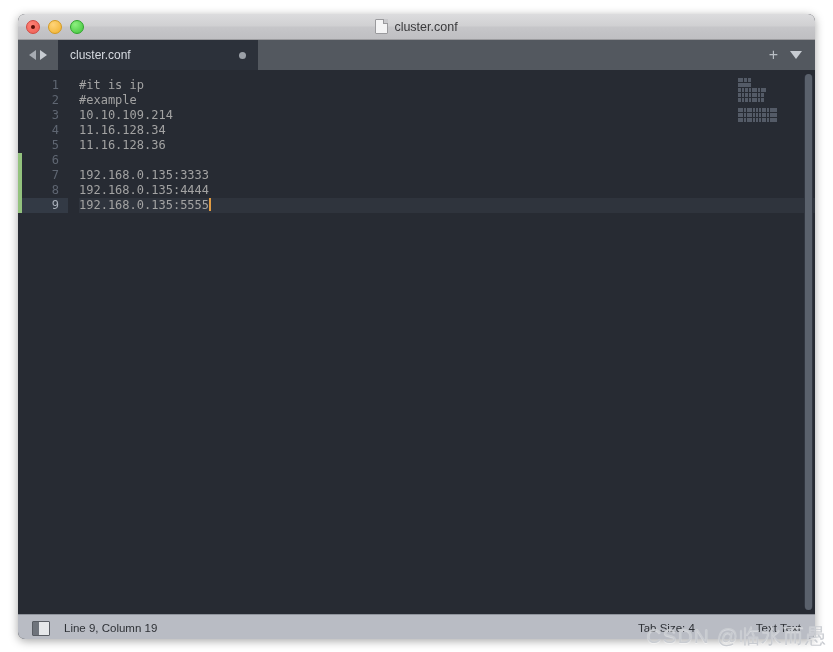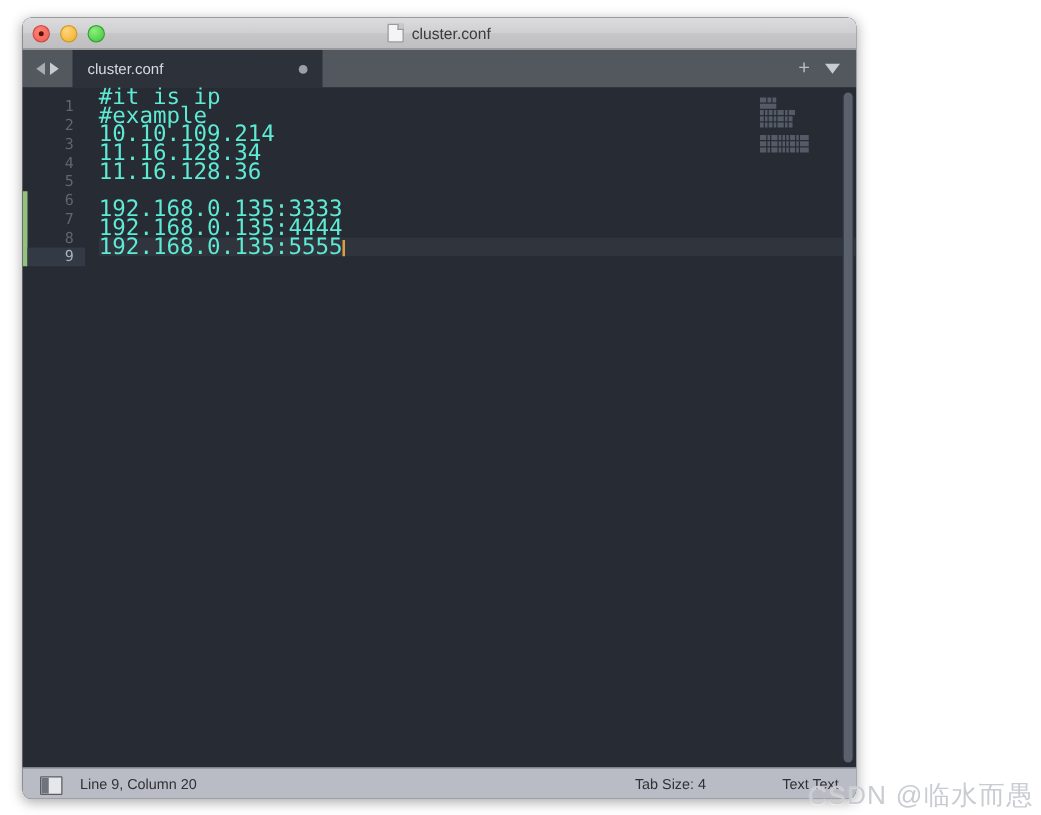--- a/index.html
+++ b/index.html
@@ -13,21 +13,21 @@
     font-family: "Liberation Sans", sans-serif;
     overflow: hidden;
     position: relative;
   }
 
   
   #app-window {
     position: absolute;
     left: 18px;
     top: 14px;
-    width: 667px;
+    width: 797px;
     height: 625px;
     border-radius: 7px;
     overflow: hidden;
     box-shadow: 0 2px 10px rgba(0,0,0,0.35);
     background: #272b33;
   }
 
   
   #title-bar {
     position: relative;
@@ -195,26 +195,26 @@
   .ln {
     padding-right: 9px;
     height: 15px;
   }
   .ln.active {
     color: #aab1bc;
     background: #333a45;
   }
   #code-area {
     flex: 1;
-    padding-top: 0;
+    padding-top: 8px;
     padding-left: 11px;
     font-family: "DejaVu Sans Mono", monospace;
-    font-size: 18px;
+    font-size: 12px;
     line-height: 15px;
-    color: #5eead4;
+    color: #a3a3a3;
     position: relative;
     white-space: pre;
   }
   .code-line {
     height: 15px;
     position: relative;
     display: block;
   }
   .code-line.active {
     background: #2f343d;
@@ -439,21 +439,21 @@
         </div>
       </div>
 
     <div id="v-scrollbar">
       <div id="v-scroll-thumb"></div>
     </div>
   </div>
 
   <div id="status-bar">
     <span id="sidebar-toggle-icon"></span>
-    <span id="status-position">Line 9, Column 20</span>
+    <span id="status-position">Line 9, Column 19</span>
     <span id="status-right">
       <span>Tab Size: 4</span>
       <span>Text Text</span>
     </span>
   </div>
 
 </div>
 
 <div id="watermark">CSDN @临水而愚</div>
 

